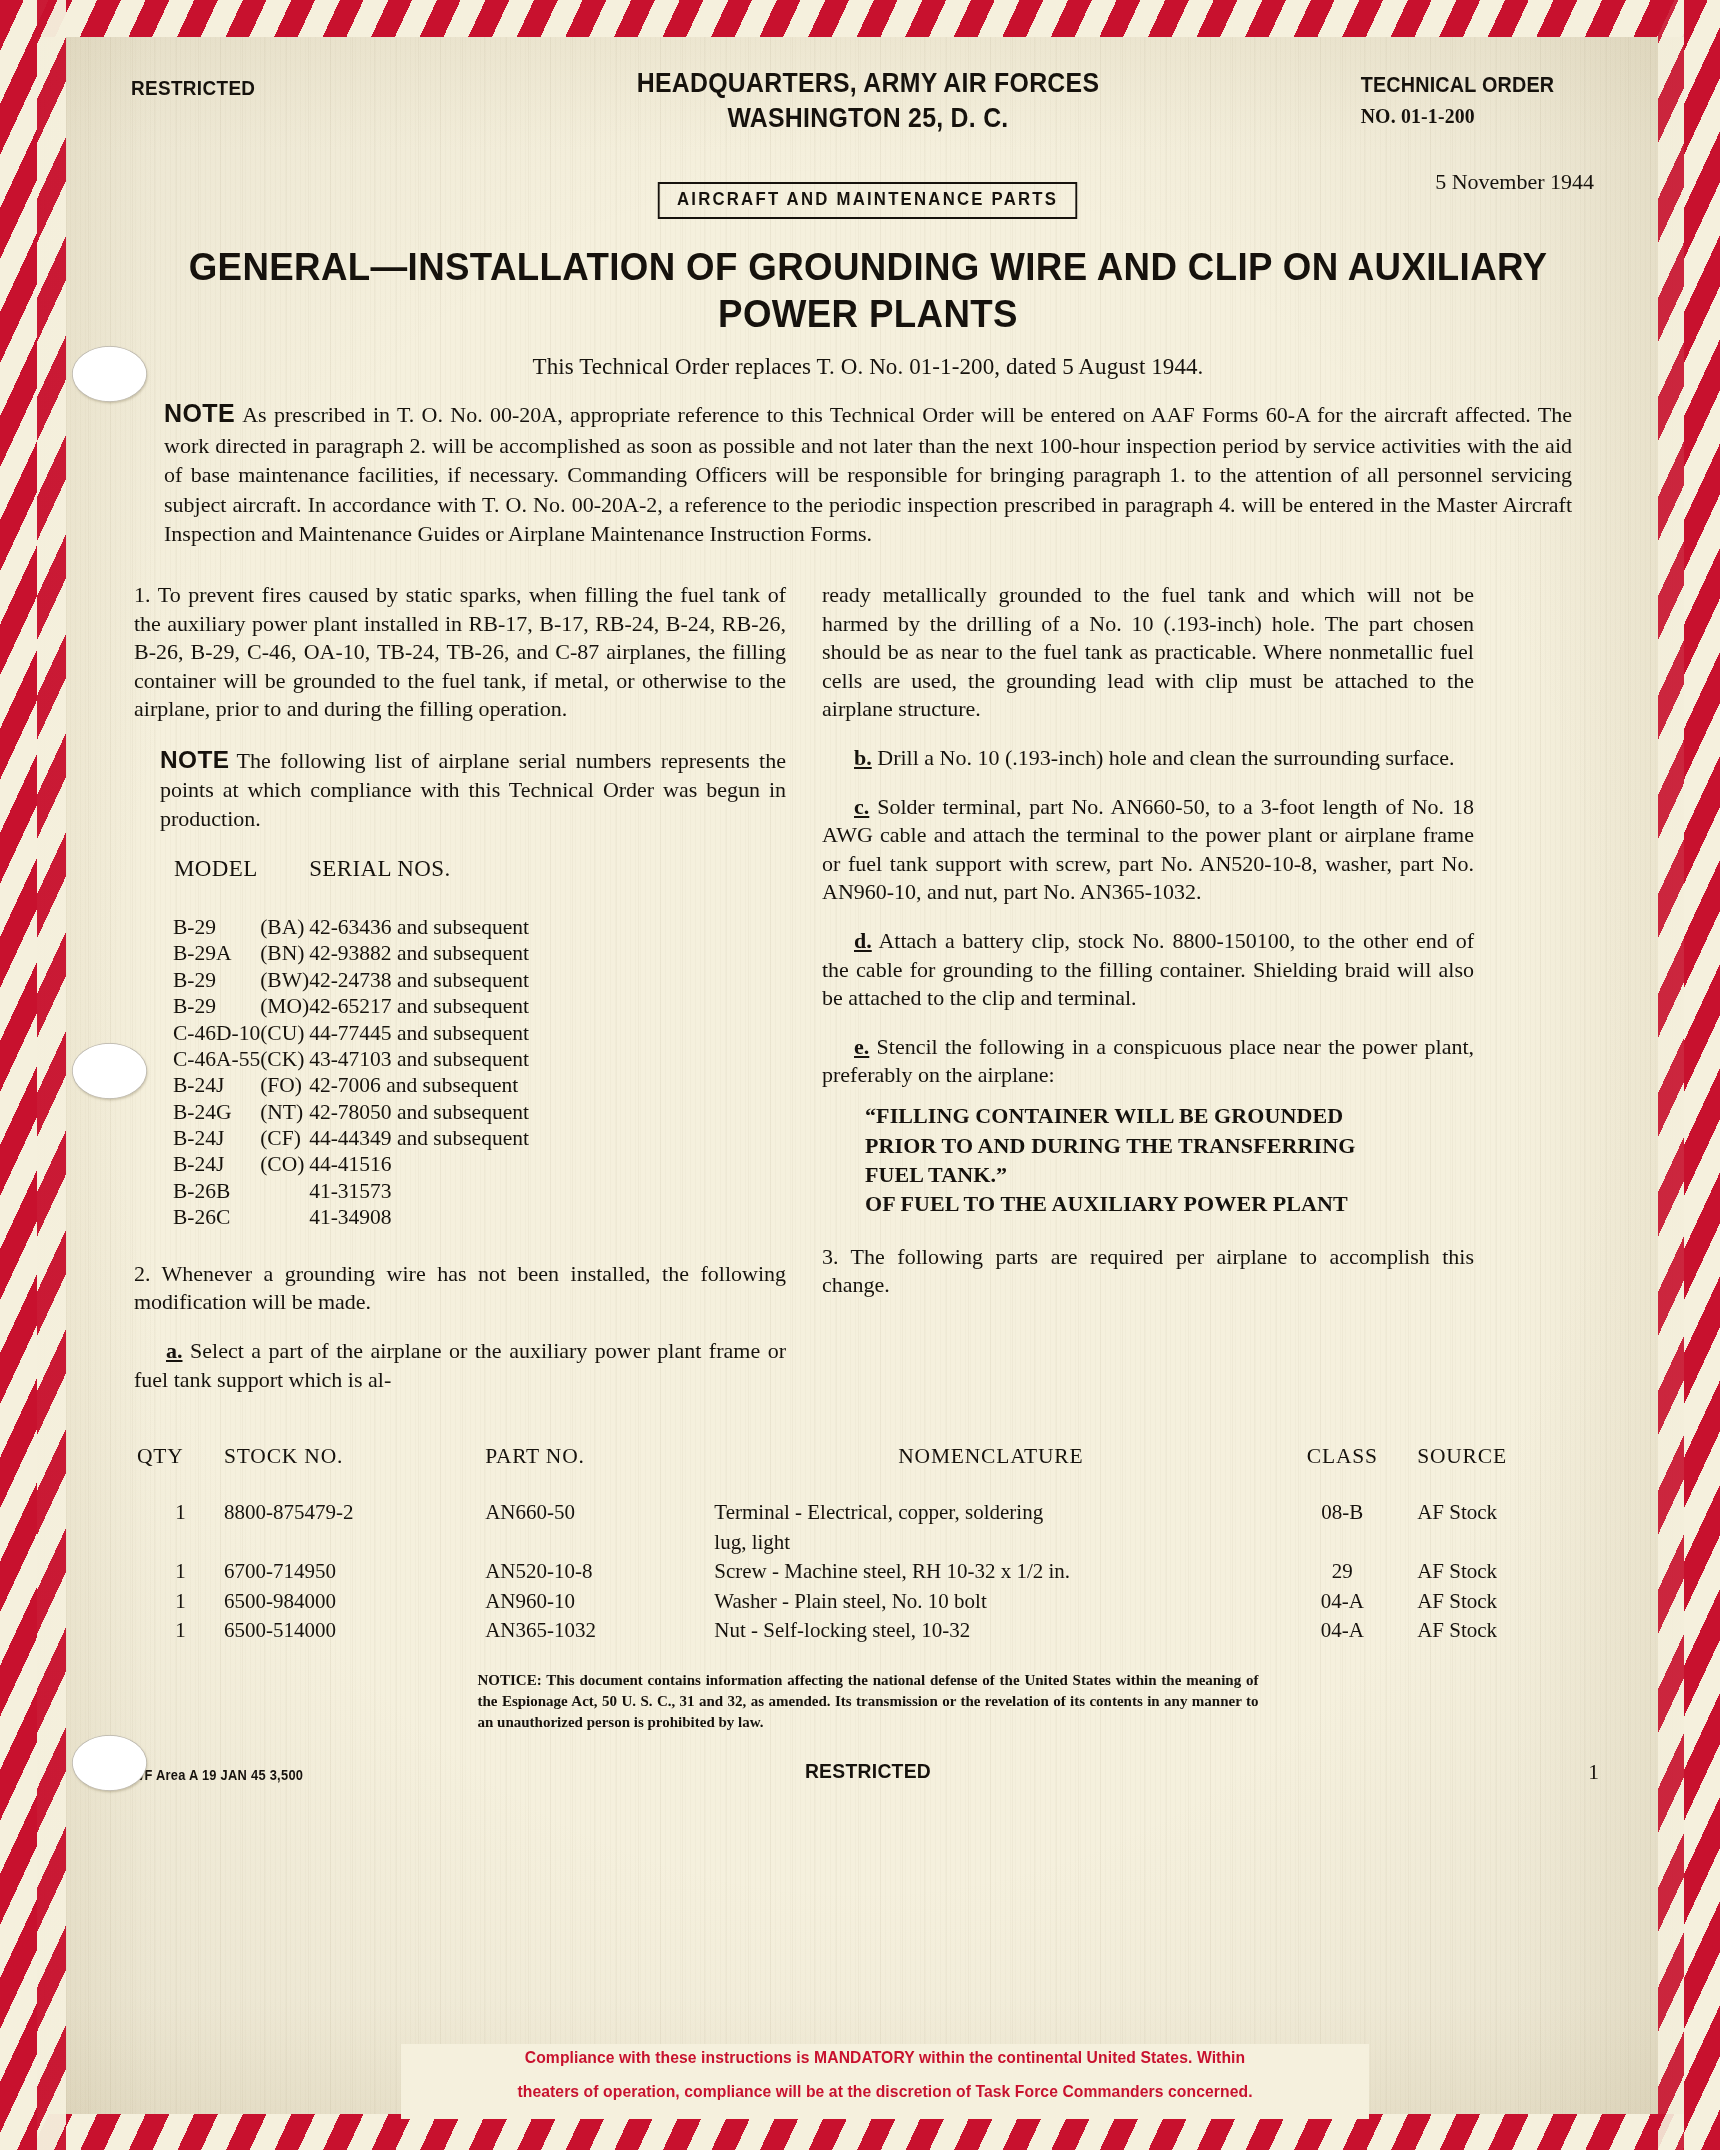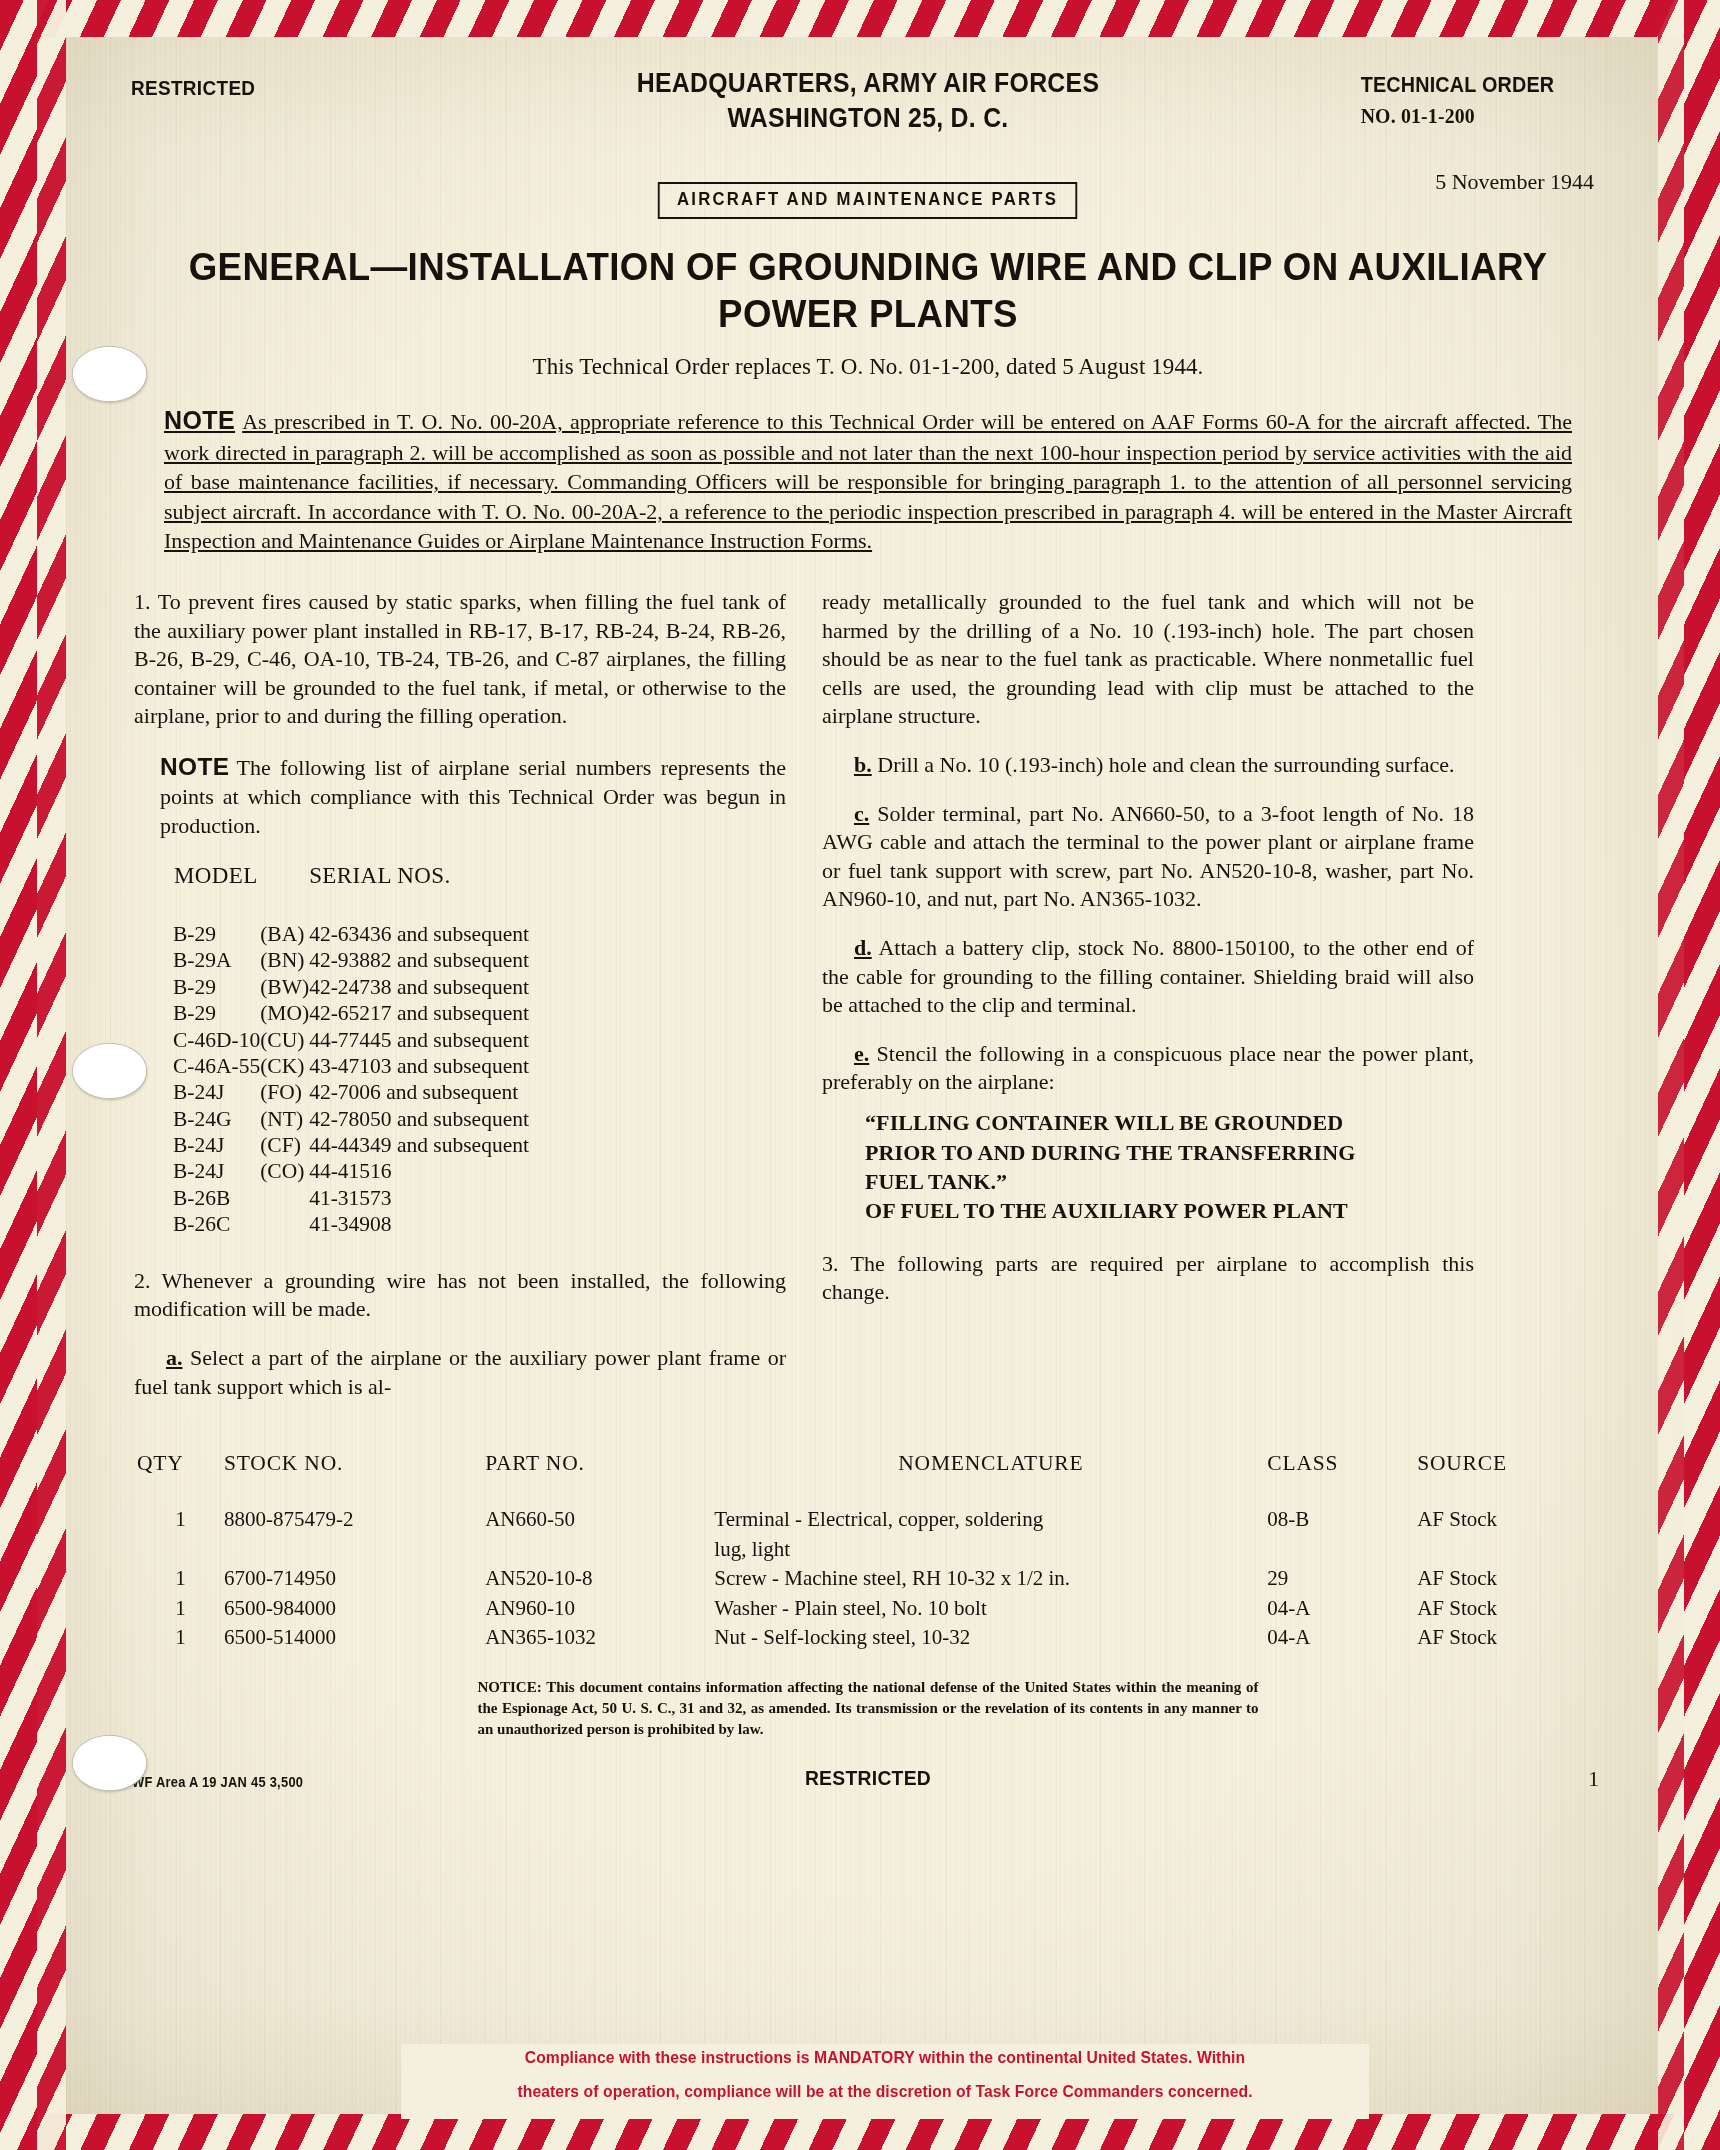--- a/index.html
+++ b/index.html
@@ -198,26 +198,25 @@
   }
   .subtitle {
     text-align: center;
     font-size: 23px;
     margin-top: 16px;
     letter-spacing: 0.1px;
   }
 
   
   .note-top {
-    margin: 24px 56px 0 56px;
+    margin: 17px 56px 0 56px;
     font-size: 22px;
     line-height: 1.345;
     text-align: justify;
     text-align-last: left;
-    text-decoration: underline;
   }
   .note-lbl {
     font-family: "Liberation Sans", sans-serif;
     font-weight: 700;
     font-size: 25px;
     letter-spacing: 0.4px;
     padding-right: 7.2px;
   }
 
   
@@ -297,21 +296,21 @@
     white-space: nowrap;
   }
   .parts td {
     padding: 2.2px 0;
     vertical-align: top;
   }
   .c-qty    { width: 79px; text-align: center; }
   .c-stock  { width: 237px; }
   .c-part   { width: 208px; }
   .c-nom    { width: 502px; }
-  .c-class  { width: 136px; text-align: left; margin-left: 8px; }
+  .c-class  { width: 136px; text-align: center; margin-left: 8px; }
   .c-source { width: 165px; text-align: left; }
   .parts th.c-qty, .parts th.c-stock, .parts th.c-part { text-align: left; }
   .parts th.c-nom { text-align: center; }
   .nom-cont { padding-left: 40px; }
 
   
   .notice {
     margin: 24.4px 0 0 0;
     text-align: center;
   }

